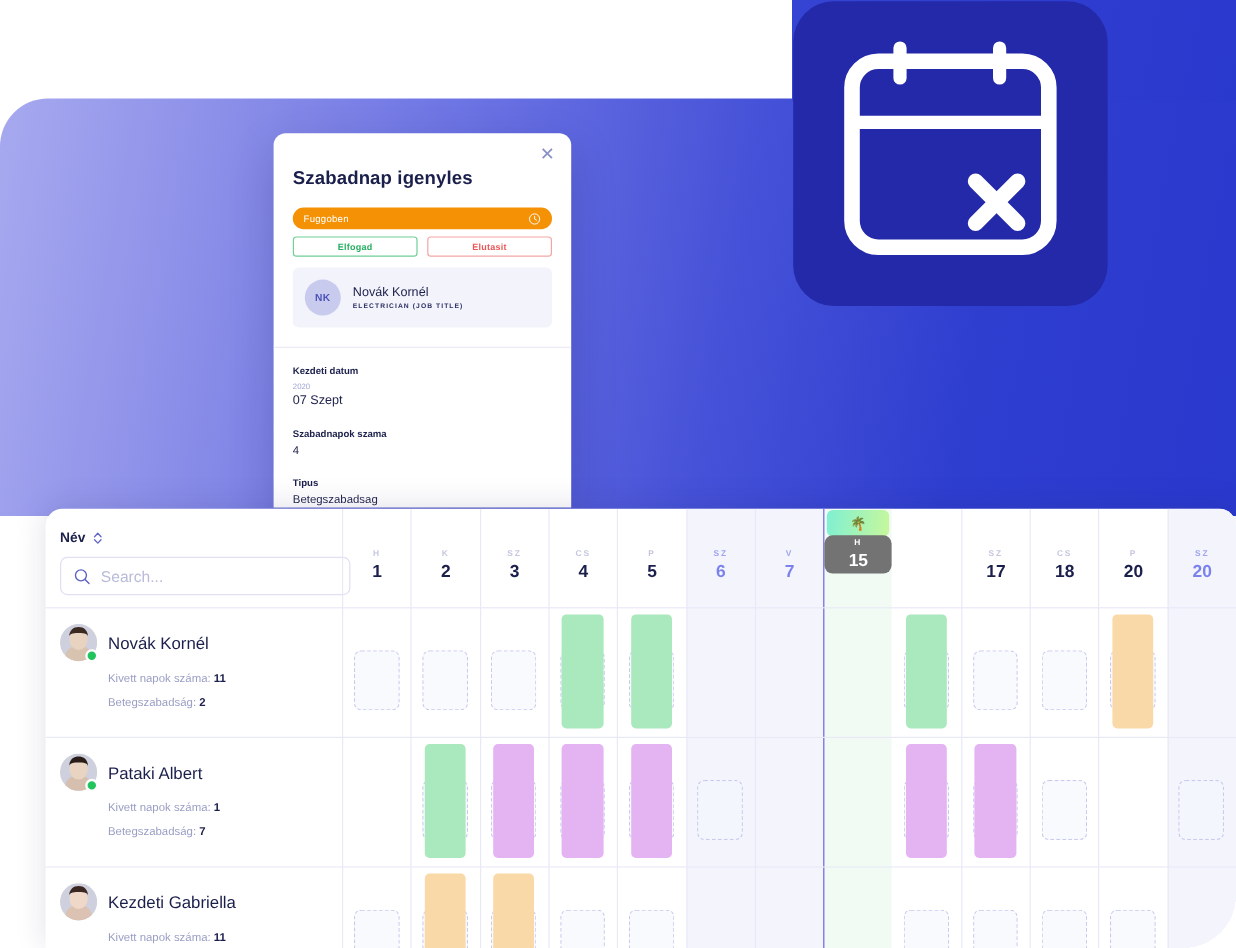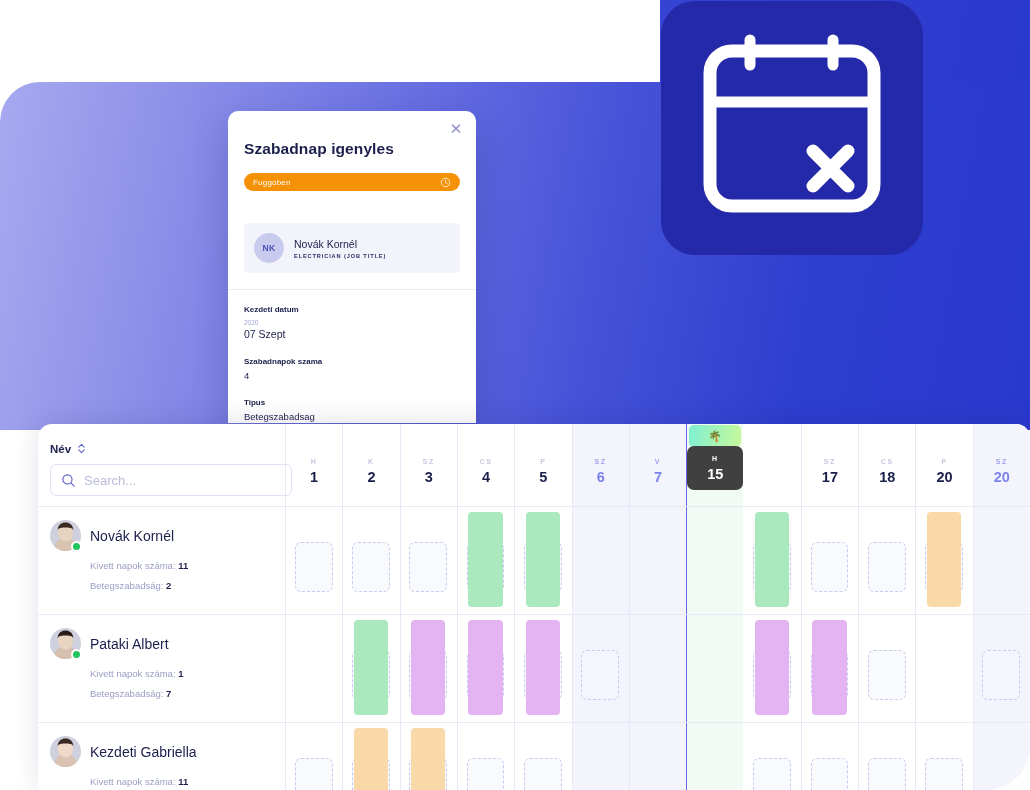--- a/index.html
+++ b/index.html
@@ -124,21 +124,21 @@
     position: absolute; top: 0; height: 70px; width: 100%;
     display: flex; flex-direction: column; align-items: center; justify-content: flex-end; padding-bottom: 9px;
   }
   .dh-dow { font-size: 7px; letter-spacing: 1.6px; color: #c5c7de; font-weight: 600; }
   .dh-num { font-size: 14.5px; font-weight: 700; color: #1b1f4b; margin-top: 4px; }
   .col.weekend .dh-dow { color: #9ea3ee; }
   .col.weekend .dh-num { color: #7b82ec; font-weight: 700; }
 
   .today-chip {
     position: absolute; left: 50%; transform: translateX(-50%);
-    top: 22px; width: 56px; height: 44px; border-radius: 7px; background: #404040;
+    top: 22px; width: 56px; height: 32px; border-radius: 7px; background: #737373;
     display: flex; flex-direction: column; align-items: center; justify-content: center;
   }
   .today-chip .dh-dow { color: #ffffff; }
   .today-chip .dh-num { color: #ffffff; }
   .vac-badge {
     position: absolute; left: 50%; transform: translateX(-50%);
     top: 1px; width: 52px; height: 22px; border-radius: 5px;
     background: linear-gradient(100deg, #7ef0d3, #c8f79b);
     display: flex; align-items: center; justify-content: center; font-size: 11px;
   }
@@ -197,20 +197,24 @@
     <div class="modal-title">Szabadnap igenyles</div>
 
     <div class="status-pill">
       <span class="lbl">Fuggoben</span>
       <svg class="clock-ic" viewBox="0 0 22 22">
         <circle cx="11" cy="11" r="8.5" fill="none" stroke="#ffffff" stroke-width="1.6"></circle>
         <path d="M11 6.5V11l3.2 2" fill="none" stroke="#ffffff" stroke-width="1.6" stroke-linecap="round"></path>
       </svg>
     </div>
 
+    <div class="btn-row">
+      <div class="btn accept">Elfogad</div>
+      <div class="btn reject">Elutasit</div>
+    </div>
 
     <div class="person-card">
       <div class="avatar-ini">NK</div>
       <div class="person-meta">
         <div class="person-name">Novák Kornél</div>
         <div class="person-role">ELECTRICIAN (JOB TITLE)</div>
       </div>
     </div>
 
     <div class="divider"></div>

